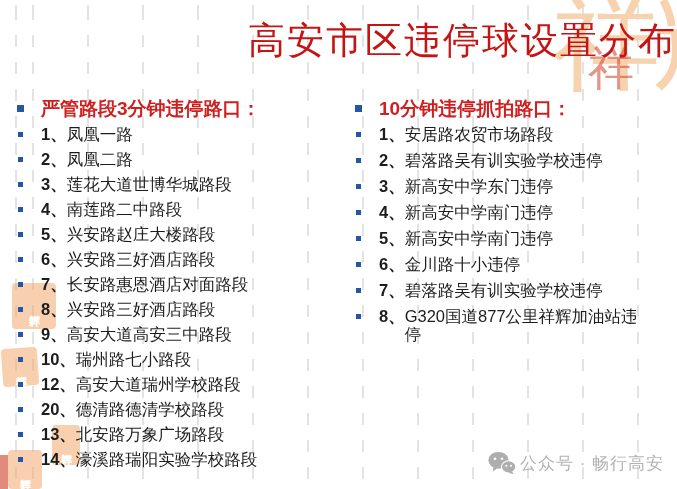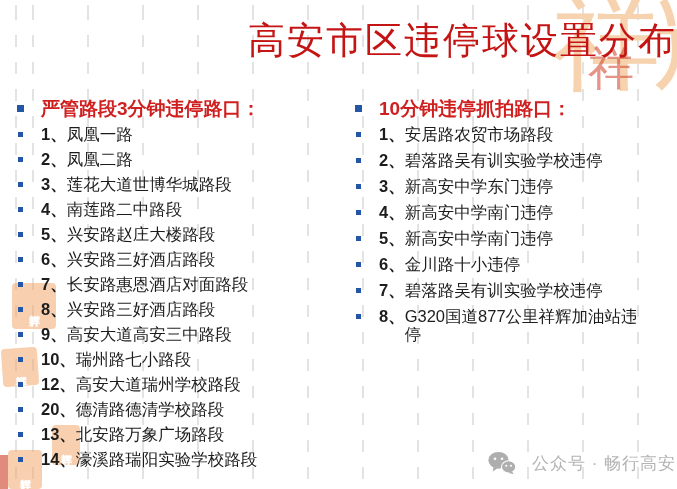--- a/index.html
+++ b/index.html
@@ -75,21 +75,21 @@
   .b{
     flex:none; width:5px; height:5px; background:#2456a8;
     margin:7px 18px 0 4px;
   }
   .n{flex:none; font-size:16.5px; font-weight:bold; color:#1c1c1c; line-height:18px;}
   .t{font-size:16.5px; font-weight:normal; color:#1c1c1c; line-height:18px;}
   .col2 .t{max-width:245px;}
   
   .footer{
     position:absolute; left:488px; top:451px; z-index:1;
-    display:flex; align-items:center; gap:16px;
+    display:flex; align-items:center; gap:4px;
   }
   .wechat-icon{flex:none; width:28px; height:24px; opacity:0.9;}
   .footer-label{
     font-size:17px; color:#b3b3b3; letter-spacing:1px; white-space:nowrap;
   }
 </style>
 </head>
 <body>
 
 <div class="slide">

